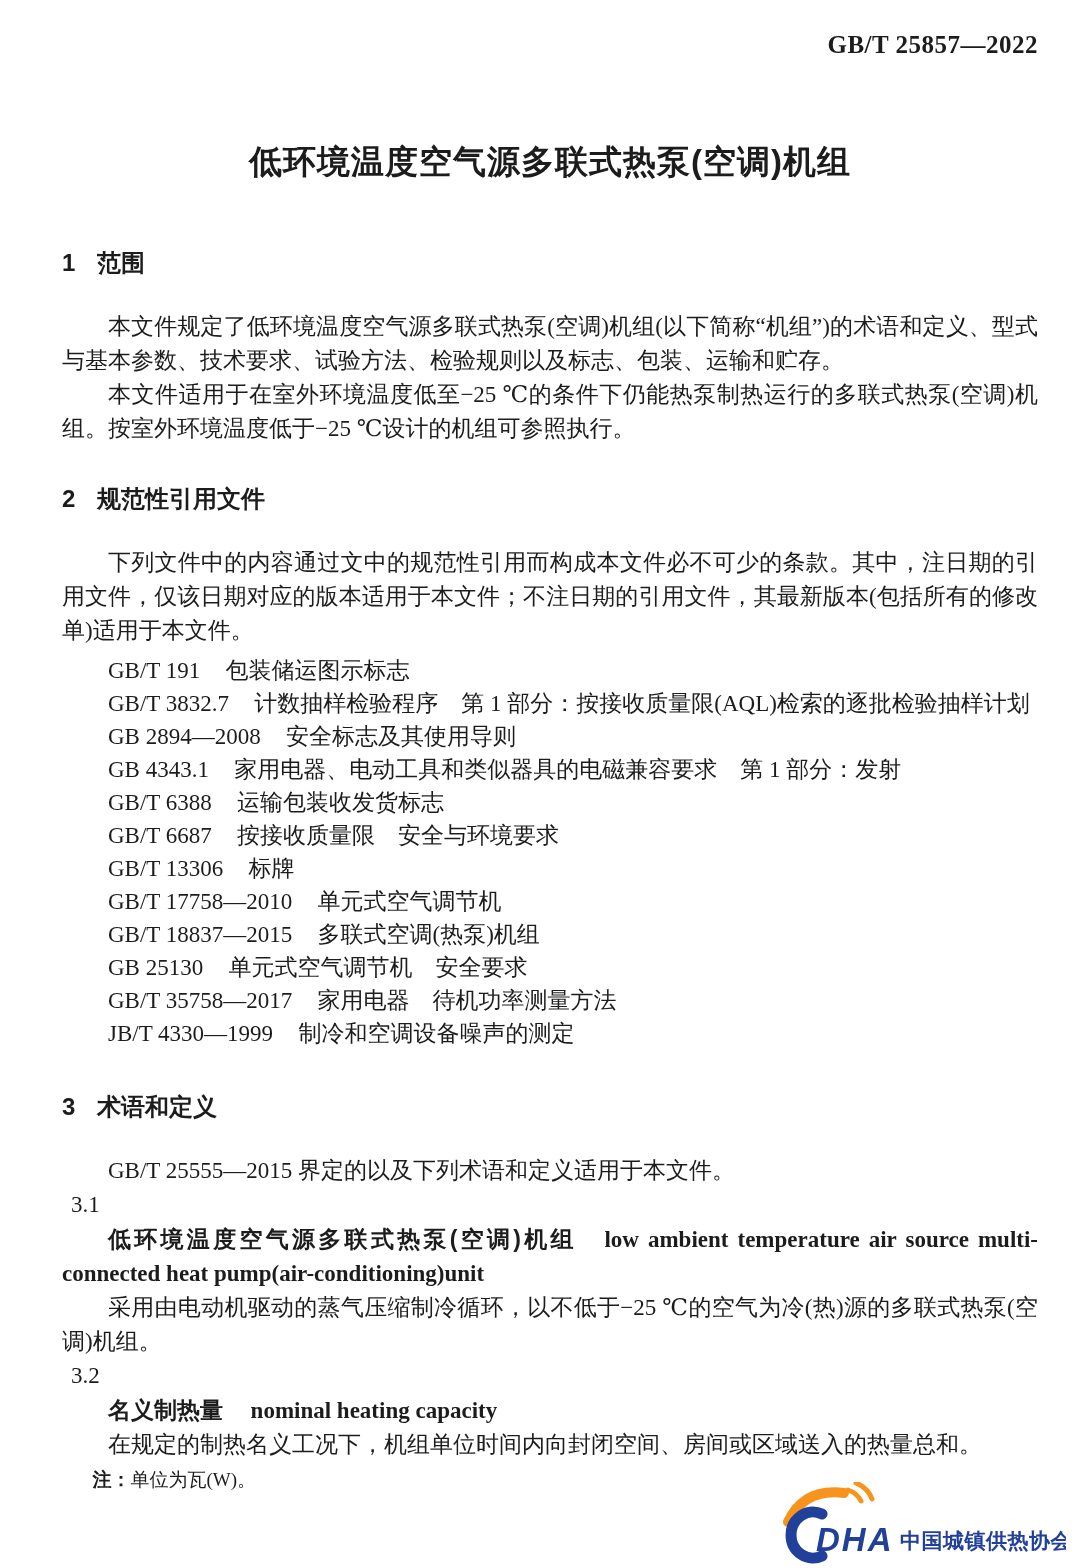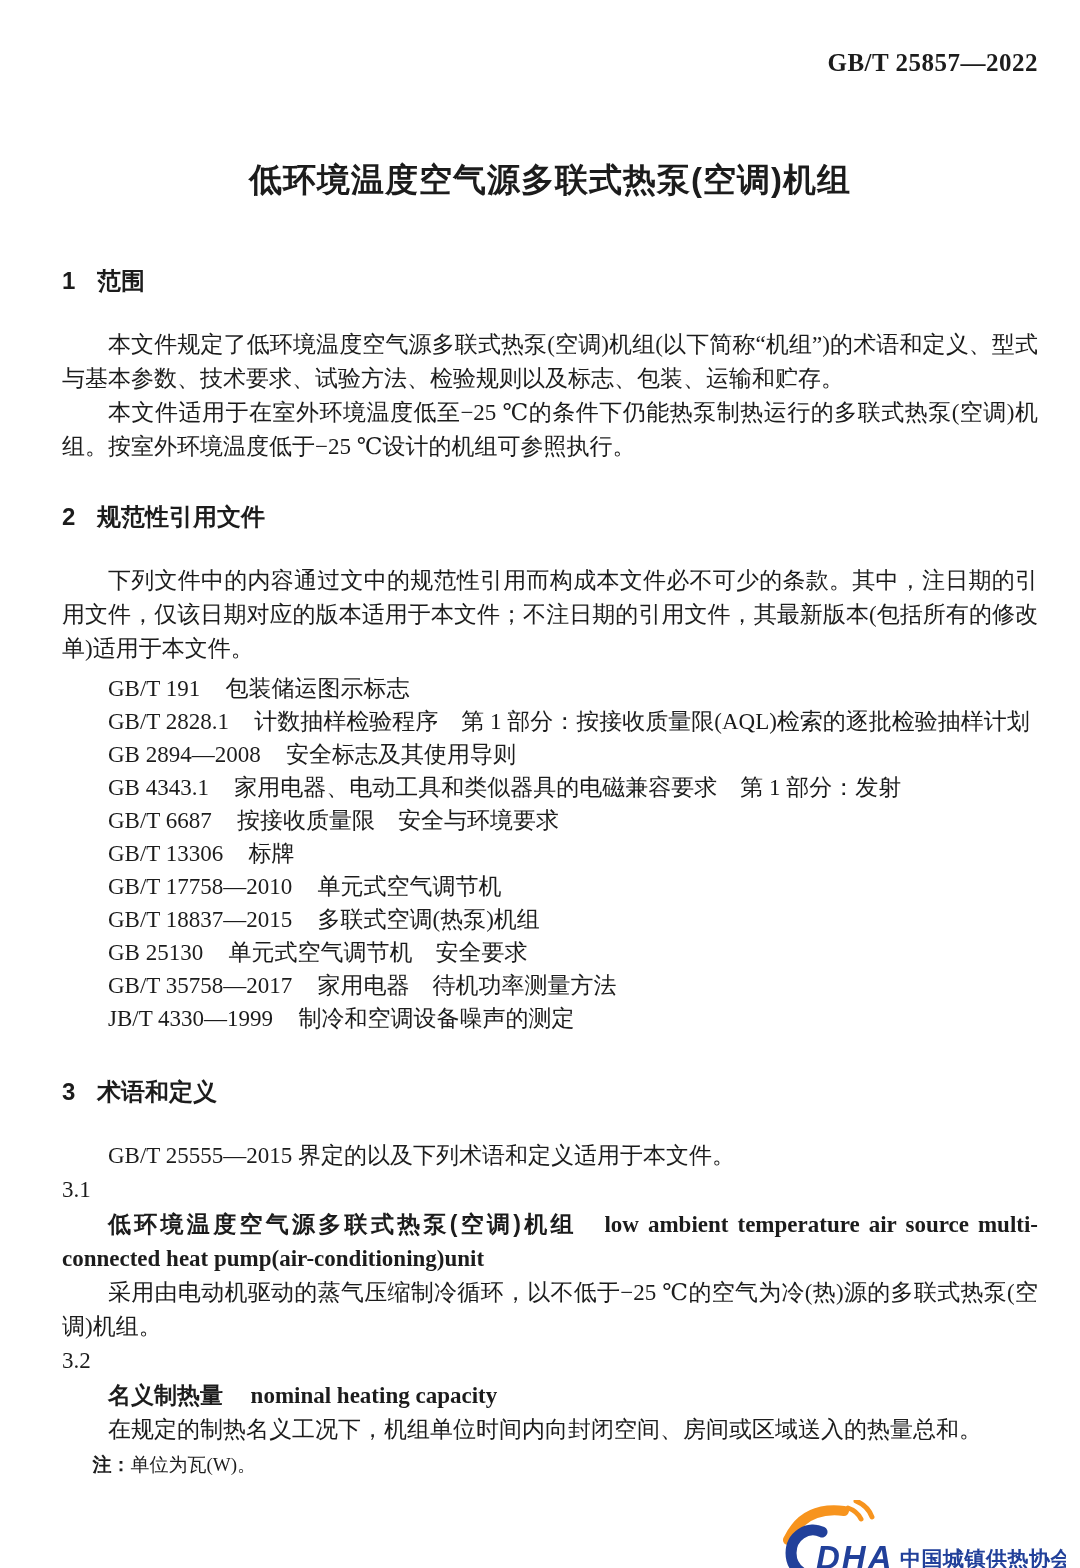--- a/index.html
+++ b/index.html
@@ -23,21 +23,20 @@
     background: #ffffff;
   }
   
   .doc-number {
     padding-top: 30px;
     line-height: 30px;
     text-align: right;
     font-size: 25px;
     font-weight: bold;
     letter-spacing: 0.5px;
-    margin-top: 18px;
   }
   
   .doc-title {
     margin-top: 82px;
     line-height: 40px;
     text-align: center;
     font-size: 33px;
     font-weight: bold;
     font-family: "Liberation Sans", "DejaVu Sans", sans-serif;
     letter-spacing: 1px;
@@ -68,20 +67,21 @@
     margin: 6px 0 0 0;
     padding: 0 0 0 2em;
     font-size: 23px;
     line-height: 33px;
   }
   .refs .ref-code { margin-right: 1.1em; }
   
   .term-num {
     font-size: 23px;
     line-height: 34px;
+    margin-left: 9px;
   }
   .term-line {
     font-size: 23px;
     line-height: 34px;
     text-align: justify;
     text-indent: 2em;
     font-weight: bold;
   }
   .term-zh {
     font-family: "Liberation Sans", "DejaVu Sans", sans-serif;
@@ -124,26 +124,27 @@
 
   <div class="clause-heading mt-s2">
     <span class="num">2</span><span>规范性引用文件</span>
   </div>
   <p class="body-par first-par">下列文件中的内容通过文中的规范性引用而构成本文件必不可少的条款。其中，注日期的引用文件，仅该日期对应的版本适用于本文件；不注日期的引用文件，其最新版本(包括所有的修改单)适用于本文件。</p>
 
   <ul class="refs">
 
       <li><span class="ref-code">GB/T 191</span><span>包装储运图示标志</span></li>
 
-      <li><span class="ref-code">GB/T 2828.1</span><span>计数抽样检验程序　第 1 部分：按接收质量限(AQL)检索的逐批检验抽样计划</span></li>
+      <li><span class="ref-code">GB/T 3832.7</span><span>计数抽样检验程序　第 1 部分：按接收质量限(AQL)检索的逐批检验抽样计划</span></li>
 
       <li><span class="ref-code">GB 2894—2008</span><span>安全标志及其使用导则</span></li>
 
       <li><span class="ref-code">GB 4343.1</span><span>家用电器、电动工具和类似器具的电磁兼容要求　第 1 部分：发射</span></li>
 
+      <li><span class="ref-code">GB/T 6388</span><span>运输包装收发货标志</span></li>
 
 
       <li><span class="ref-code">GB/T 6687</span><span>按接收质量限　安全与环境要求</span></li>
 
       <li><span class="ref-code">GB/T 13306</span><span>标牌</span></li>
 
       <li><span class="ref-code">GB/T 17758—2010</span><span>单元式空气调节机</span></li>
 
       <li><span class="ref-code">GB/T 18837—2015</span><span>多联式空调(热泵)机组</span></li>
 

